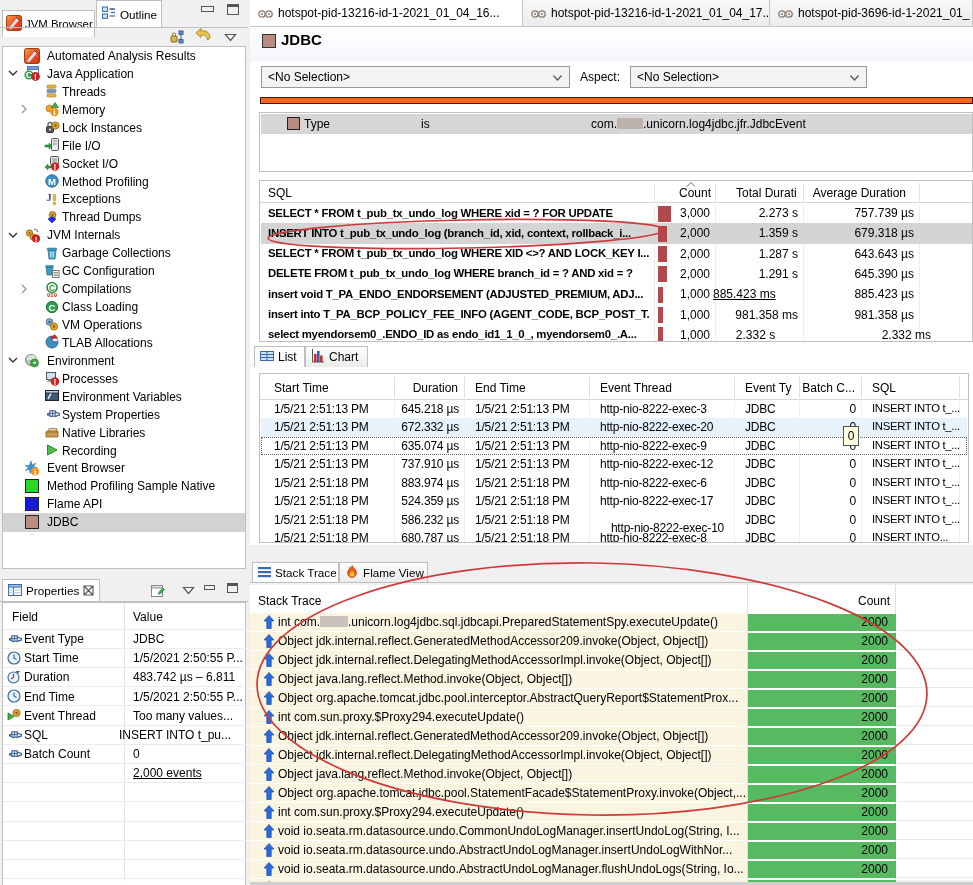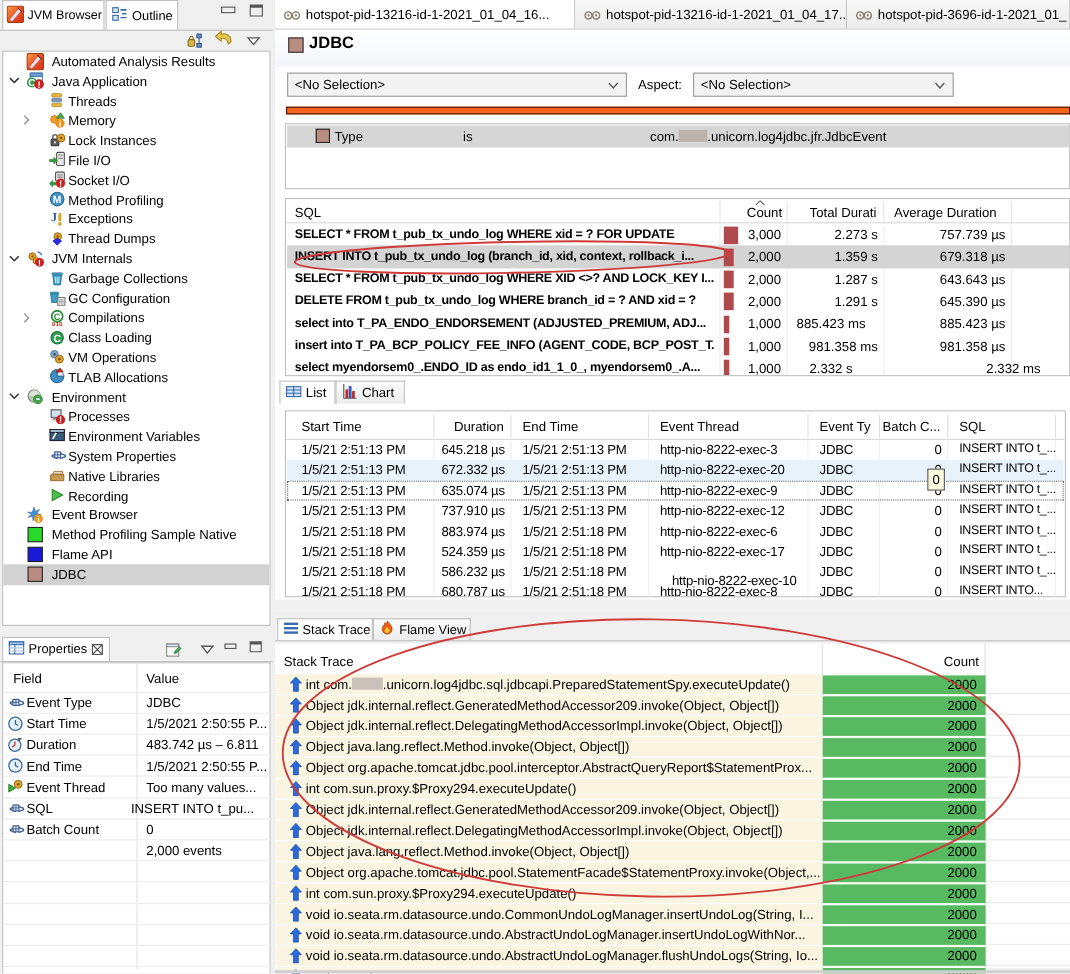--- a/index.html
+++ b/index.html
@@ -4,21 +4,21 @@
 html,body { width:973px; height:885px; overflow:hidden; font-family:"Liberation Sans", sans-serif; font-size:12px; color:#000; background:#f0f0f0; }
 #root { position:relative; width:973px; height:885px; }
 .a { position:absolute; }
 .tab { position:absolute; border:1px solid #bfbfbf; border-bottom:none; background:linear-gradient(#fcfcfc,#ececec); display:flex; align-items:center; padding:0 7px; white-space:nowrap; }
 .tab.sel { background:#fff; }
 .tico { display:inline-block; margin-right:5px; }
 .nw { white-space:nowrap; overflow:hidden; }
 </style></head><body>
 <div id="root">
     <div class="a" style="left:0; top:0; width:248px; height:885px; background:#f0f0f0;">
-      <div class="tab sel" style="left:2px; top:0px; width:93px; height:27px; padding:0 3px; font-size:11.4px;"><span class="tico" style="margin-right:3px;"><svg width="16" height="16">
+      <div class="tab sel" style="left:2px; top:10px; width:93px; height:27px; padding:0 3px; font-size:11.4px;"><span class="tico" style="margin-right:3px;"><svg width="16" height="16">
             <defs>
               <linearGradient id="aarg" x1="0" y1="0" x2="1" y2="1">
                 <stop offset="0" stop-color="#f6a23c"></stop>
                 <stop offset="0.5" stop-color="#e8542c"></stop>
                 <stop offset="1" stop-color="#d92c14"></stop>
               </linearGradient>
             </defs>
             <rect x="0.5" y="0.5" width="15" height="15" rx="2" fill="url(#aarg)" stroke="#9a3b10"></rect>
             <path d="M3 13 L11 3 L13 5 L5 14 Z" fill="#e8e8ee" stroke="#b5b5c5" stroke-width="0.6"></path>
             <path d="M10 2 L14 6" stroke="#7a2b0a" stroke-width="1"></path>
@@ -386,21 +386,21 @@
               <text x="2.4" y="11.8" font-size="11" font-weight="bold" fill="#38588e" font-family="Liberation Sans">&lt;</text>
               <rect x="5.8" y="4.8" width="5.4" height="5.4" fill="#dfe9f5" stroke="#38588e"></rect>
               <line x1="8.5" y1="4.8" x2="8.5" y2="10.2" stroke="#38588e" stroke-width="0.8"></line>
               <line x1="5.8" y1="7.5" x2="11.2" y2="7.5" stroke="#38588e" stroke-width="0.8"></line>
               <text x="10.4" y="11.8" font-size="11" font-weight="bold" fill="#38588e" font-family="Liberation Sans">&gt;</text>
             </svg></span>
           <span style="position:absolute; left:21px; top:2.5px;">Batch Count</span>
           <span style="position:absolute; left:130px; top:2.5px;">0</span>
         </div>
         <div style="position:absolute; left:0; top:159.9px; width:244px; height:19.2px; border-top:1px solid #ececec;">
-          <span style="position:absolute; left:130px; top:2.5px;">2,000 events</span>
+          <span style="position:absolute; left:130px; top:2.5px;text-decoration:underline;">2,000 events</span>
         </div>
         <div style="position:absolute; left:0; top:179.1px; width:244px; height:19.2px; border-top:1px solid #ececec;"></div>
         <div style="position:absolute; left:0; top:198.3px; width:244px; height:19.2px; border-top:1px solid #ececec;"></div>
         <div style="position:absolute; left:0; top:217.5px; width:244px; height:19.2px; border-top:1px solid #ececec;"></div>
         <div style="position:absolute; left:0; top:236.7px; width:244px; height:19.2px; border-top:1px solid #ececec;"></div>
         <div style="position:absolute; left:0; top:255.9px; width:244px; height:19.2px; border-top:1px solid #ececec;"></div>
         <div style="position:absolute; left:0; top:275.1px; width:244px; height:19.2px; border-top:1px solid #ececec;"></div>
       </div>
     </div>
     <div class="a" style="left:250px; top:0; width:723px; height:885px; background:#fff;">
@@ -481,39 +481,39 @@
           <span style="position:absolute; left:553px; top:3px; width:100px; text-align:right;">643.643 µs</span>
         </div>
         <div style="position:absolute; left:1px; top:82.89999999999999px; width:711px; height:20.3px; ">
           <span class="nw" style="position:absolute; left:7px; top:3.5px; width:382px; font-weight:bold; font-size:11.4px; letter-spacing:-0.25px;">DELETE FROM t_pub_tx_undo_log WHERE branch_id = ? AND xid = ?</span>
           <span style="position:absolute; left:397px; top:2.5px; width:9px; height:16px; background:#b0494c;"></span>
           <span style="position:absolute; left:389px; top:3px; width:60px; text-align:right;">2,000</span>
           <span style="position:absolute; left:452px; top:3px; width:85px; text-align:right;">1.291 s</span>
           <span style="position:absolute; left:553px; top:3px; width:100px; text-align:right;">645.390 µs</span>
         </div>
         <div style="position:absolute; left:1px; top:103.19999999999999px; width:711px; height:20.3px; ">
-          <span class="nw" style="position:absolute; left:7px; top:3.5px; width:382px; font-weight:bold; font-size:11.4px; letter-spacing:-0.25px;">select into T_PA_ENDO_ENDORSEMENT (ADJUSTED_PREMIUM, ADJ...</span>
+          <span class="nw" style="position:absolute; left:7px; top:3.5px; width:382px; font-weight:bold; font-size:11.4px; letter-spacing:-0.25px;">insert void T_PA_ENDO_ENDORSEMENT (ADJUSTED_PREMIUM, ADJ...</span>
           <span style="position:absolute; left:397px; top:2.5px; width:5px; height:16px; background:#b0494c;"></span>
           <span style="position:absolute; left:389px; top:3px; width:60px; text-align:right;">1,000</span>
-          <span style="position:absolute; left:452px; top:3px; width:85px; text-align:center;">885.423 ms</span>
+          <span style="position:absolute; left:452px; top:3px; width:85px; text-align:left;text-decoration:underline;">885.423 ms</span>
           <span style="position:absolute; left:553px; top:3px; width:100px; text-align:right;">885.423 µs</span>
         </div>
         <div style="position:absolute; left:1px; top:123.49999999999999px; width:711px; height:20.3px; ">
           <span class="nw" style="position:absolute; left:7px; top:3.5px; width:382px; font-weight:bold; font-size:11.4px; letter-spacing:-0.25px;">insert into T_PA_BCP_POLICY_FEE_INFO (AGENT_CODE, BCP_POST_T...</span>
           <span style="position:absolute; left:397px; top:2.5px; width:5px; height:16px; background:#b0494c;"></span>
           <span style="position:absolute; left:389px; top:3px; width:60px; text-align:right;">1,000</span>
           <span style="position:absolute; left:452px; top:3px; width:85px; text-align:right;">981.358 ms</span>
           <span style="position:absolute; left:553px; top:3px; width:100px; text-align:right;">981.358 µs</span>
         </div>
         <div style="position:absolute; left:1px; top:143.79999999999998px; width:711px; height:20.3px; ">
           <span class="nw" style="position:absolute; left:7px; top:3.5px; width:382px; font-weight:bold; font-size:11.4px; letter-spacing:-0.25px;">select myendorsem0_.ENDO_ID as endo_id1_1_0_, myendorsem0_.A...</span>
           <span style="position:absolute; left:397px; top:2.5px; width:5px; height:16px; background:#b0494c;"></span>
           <span style="position:absolute; left:389px; top:3px; width:60px; text-align:right;">1,000</span>
           <span style="position:absolute; left:452px; top:3px; width:85px; text-align:center;">2.332 s</span>
-          <span style="position:absolute; left:585px; top:3px; width:100px; text-align:right;">2.332 ms</span>
+          <span style="position:absolute; left:570px; top:3px; width:100px; text-align:right;">2.332 ms</span>
         </div>
       </div>
       <div class="tab sel" style="left:4px; top:346px; width:51px; height:21px; padding:0 4px;"><span class="tico" style="margin-right:3px;"><svg width="16" height="16">
             <rect x="1.5" y="3.5" width="13" height="9" fill="#cfe4f7" stroke="#3a6aaa"></rect>
             <line x1="1.5" y1="6.5" x2="14.5" y2="6.5" stroke="#3a6aaa"></line>
             <line x1="1.5" y1="9.5" x2="14.5" y2="9.5" stroke="#3a6aaa"></line>
             <line x1="8" y1="3.5" x2="8" y2="12.5" stroke="#3a6aaa"></line>
           </svg></span>List</div>
       <div class="tab" style="left:55px; top:346px; width:63px; height:21px; padding:0 4px;"><span class="tico" style="margin-right:3px;"><svg width="16" height="16">
             <line x1="2.5" y1="1" x2="2.5" y2="14" stroke="#555"></line>

